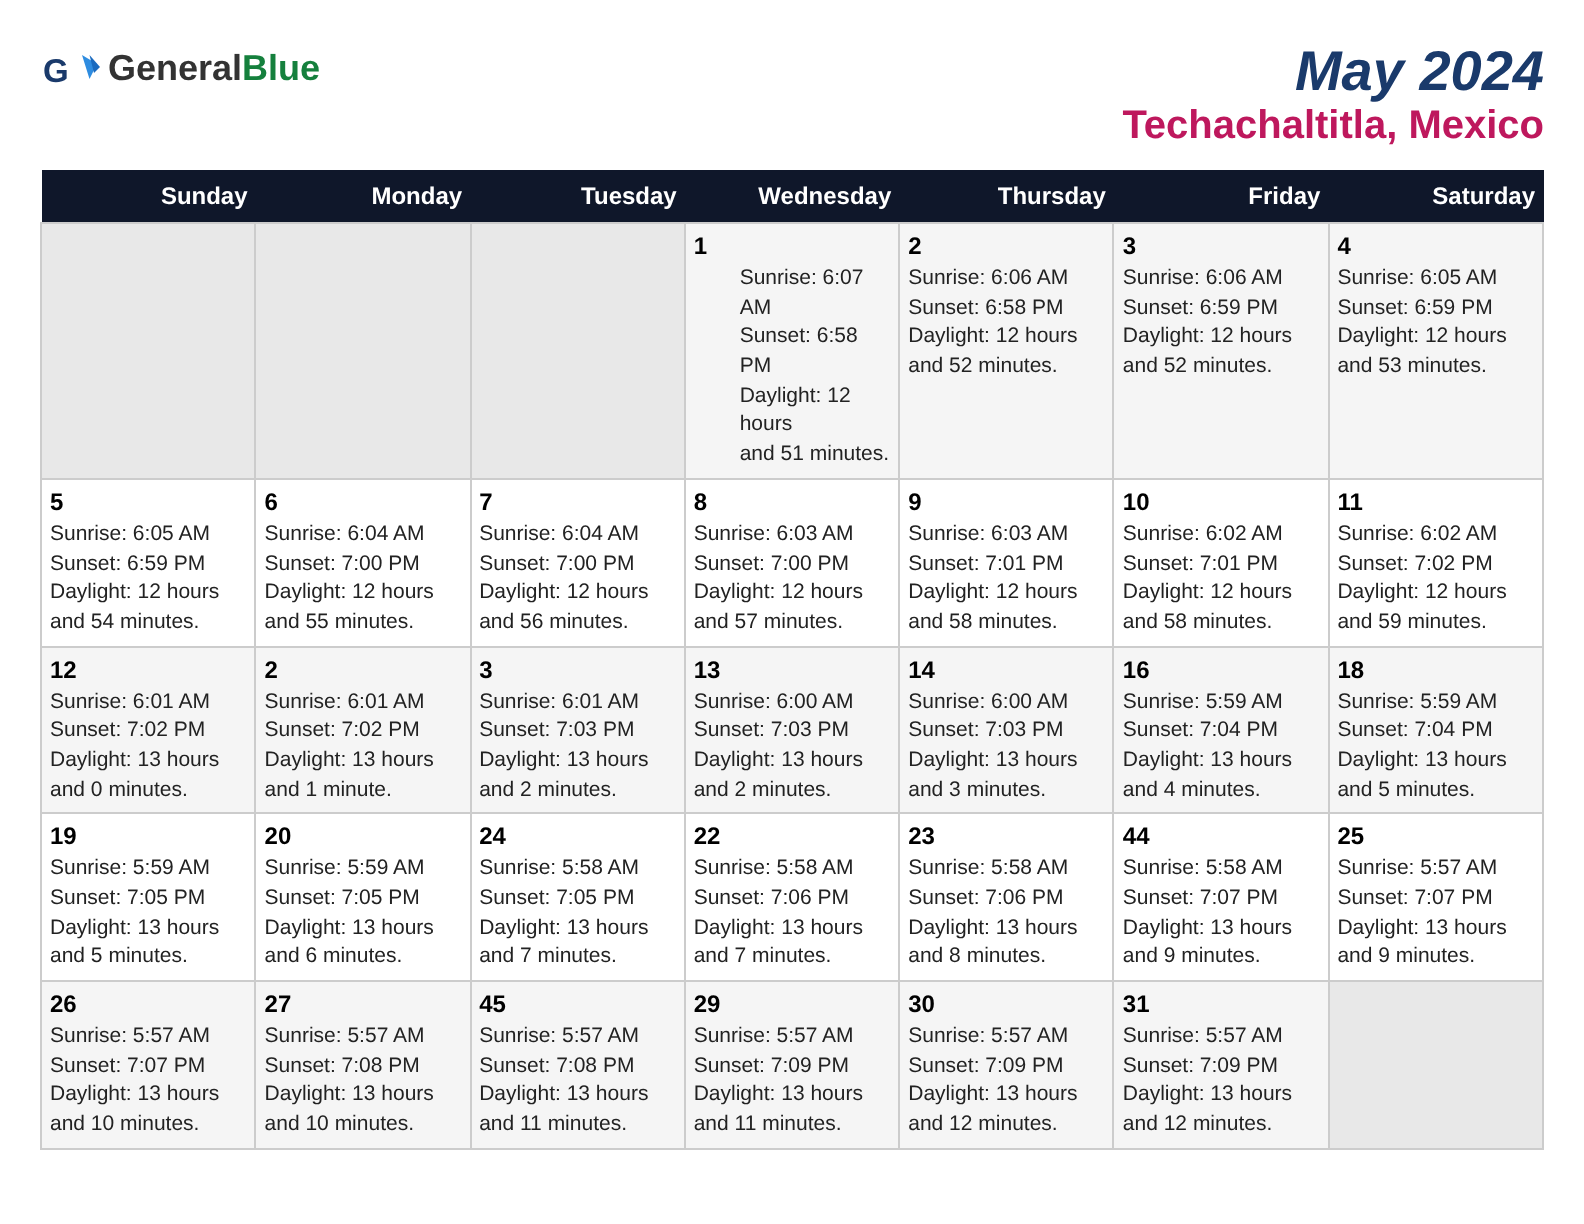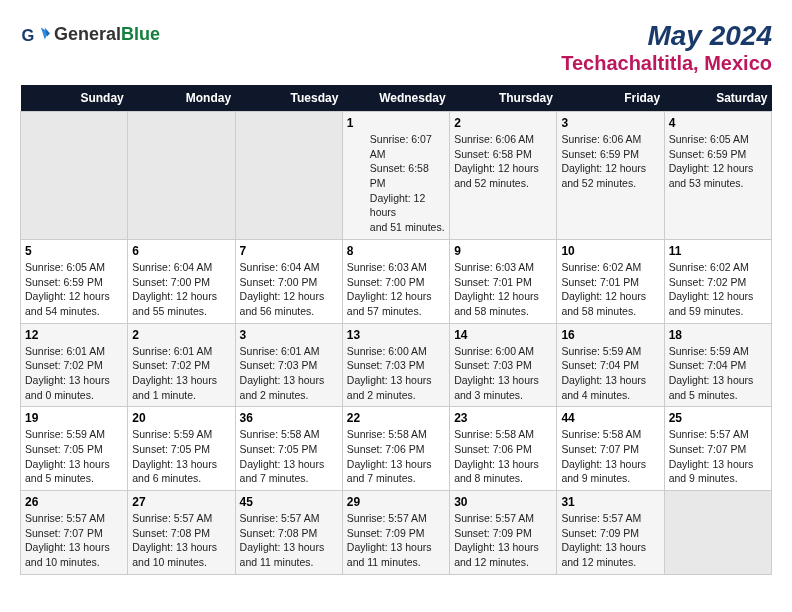--- a/index.html
+++ b/index.html
@@ -267,21 +267,21 @@
 and 5 minutes.</div>
         </td>
         <td>
           <span class="day-num">20</span>
           <div class="day-info" style="white-space: pre-line;">Sunrise: 5:59 AM
 Sunset: 7:05 PM
 Daylight: 13 hours
 and 6 minutes.</div>
         </td>
         <td>
-          <span class="day-num">36</span>
+          <span class="day-num">24</span>
           <div class="day-info" style="white-space: pre-line;">Sunrise: 5:58 AM
 Sunset: 7:05 PM
 Daylight: 13 hours
 and 7 minutes.</div>
         </td>
         <td>
           <span class="day-num">22</span>
           <div class="day-info" style="white-space: pre-line;">Sunrise: 5:58 AM
 Sunset: 7:06 PM
 Daylight: 13 hours

